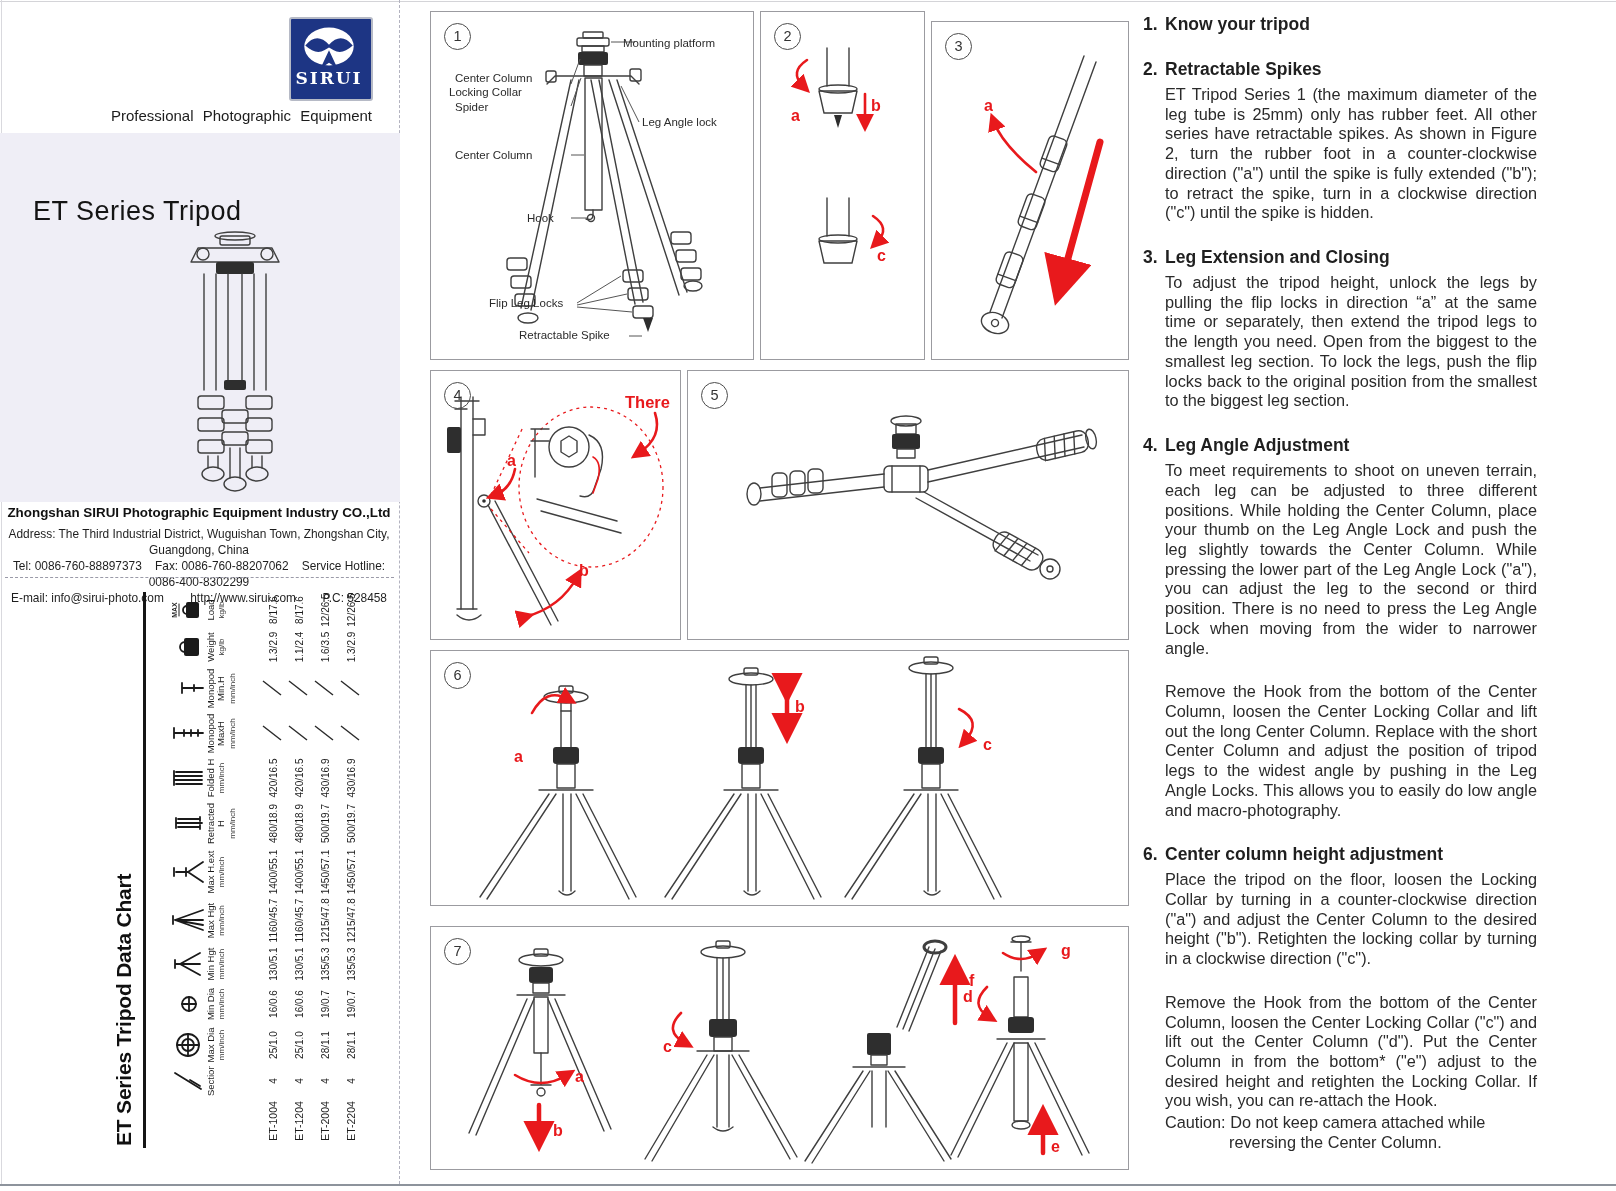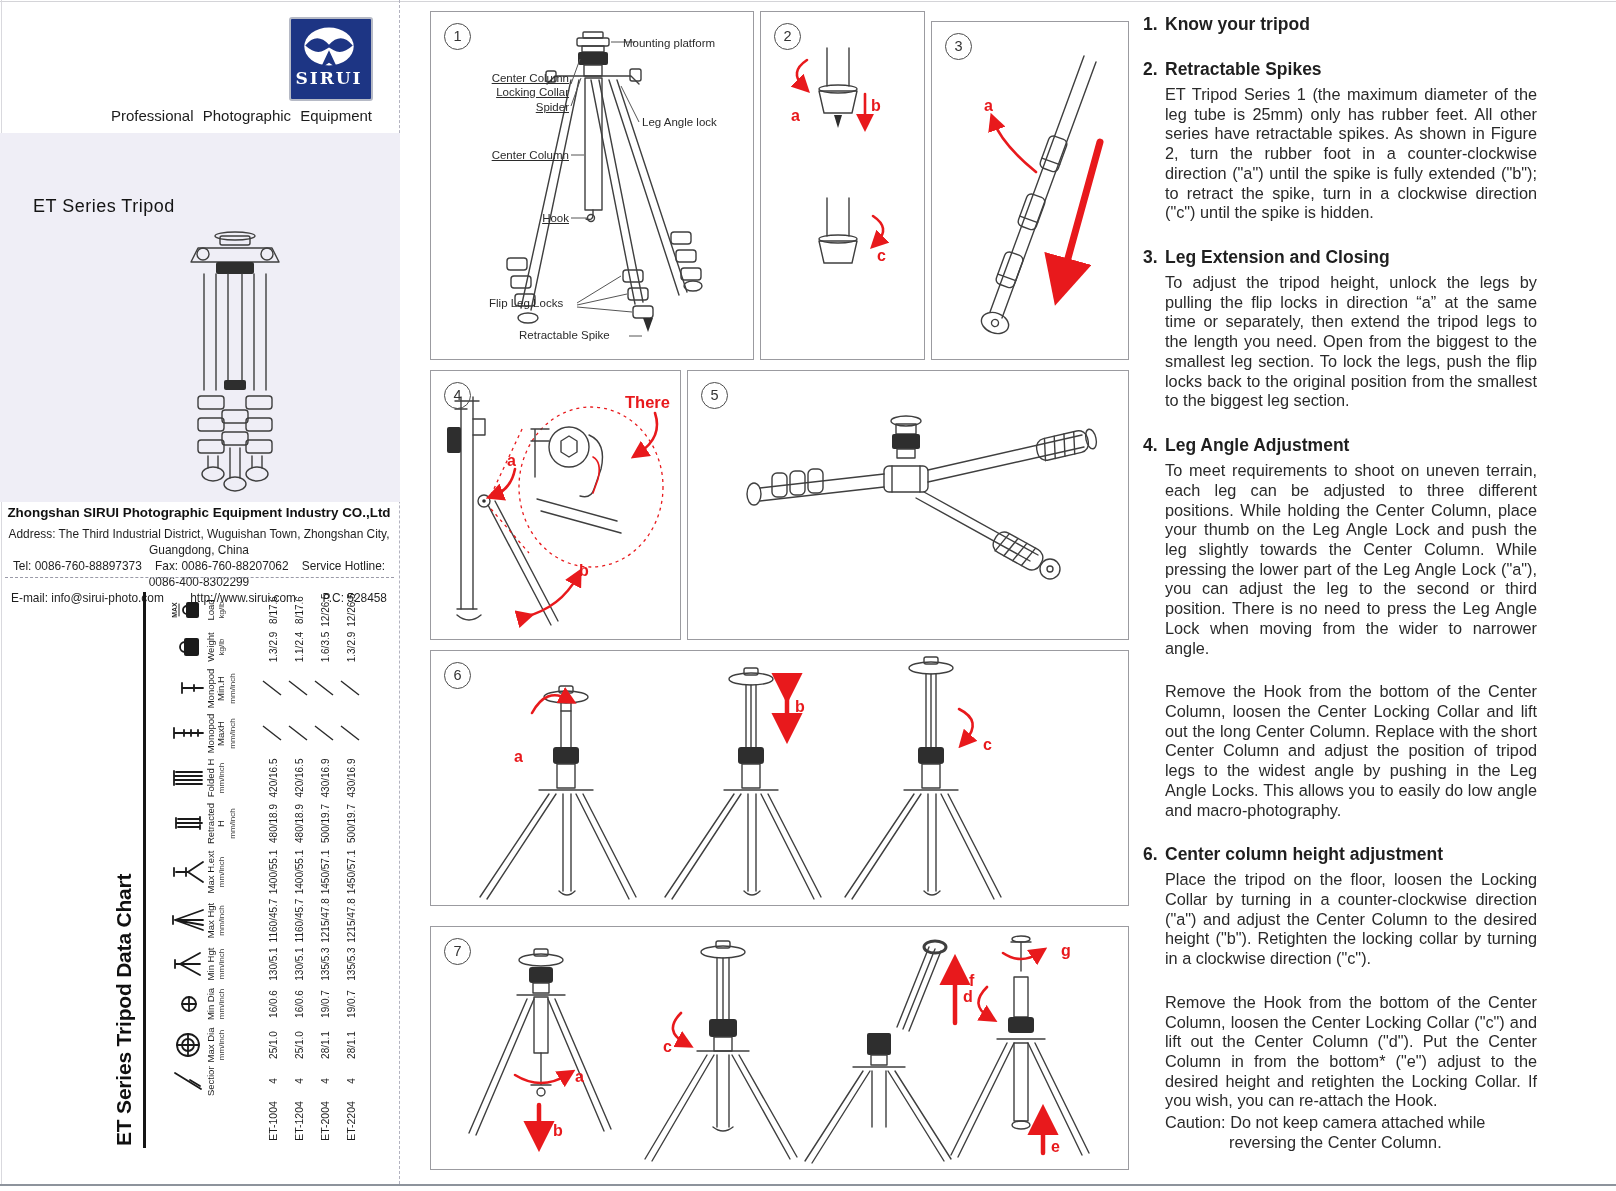--- a/index.html
+++ b/index.html
@@ -14,21 +14,21 @@
   .hl-top{left:0;top:1px;width:1616px;height:0;border-top:1px solid #d4d4d8;}
   .hl-bottom{left:0;top:1184px;width:1616px;height:0;border-top:2px solid #8d939c;}
   .vdash{left:399px;top:0;height:1184px;width:0;border-left:1px dashed #b2b2bf;}
   .vedge{left:1px;top:0;height:1184px;width:0;border-left:1px solid #d9d9de;}
   .hdash{left:5px;top:577px;width:389px;height:0;border-top:1px dashed #9a9aa8;}
   
   .logo{left:289px;top:17px;width:80px;height:80px;background:var(--navy);border:2px solid #b6bac6;border-radius:3px;}
   .tagline{left:0;top:107px;width:372px;text-align:right;font-size:15px;color:#1c1c1c;word-spacing:5px;}
   .panel{left:0;top:133px;width:400px;height:369px;background:var(--panel);}
   .big-title{left:32px;top:145px;font-size:45px;font-weight:bold;letter-spacing:-1.5px;color:var(--blue);}
-  .sub-title{left:33px;top:196px;font-size:18px;letter-spacing:.5px;color:#141414;}
+  .sub-title{left:33px;top:196px;font-size:27px;letter-spacing:.5px;color:#141414;}
   .tripod-ill{left:148px;top:228px;}
   .company{left:0;top:505px;width:398px;text-align:center;}
   .company .cname{font-size:13.4px;font-weight:bold;color:#111;margin:0 0 6px 0;}
   .company .cline{font-size:11.9px;line-height:1.35;color:#1e1e1e;white-space:pre-wrap;margin:0;}
   
   .chart-wrap{left:110px;top:586px;width:282px;height:562px;}
   .chart-inner{position:absolute;left:0;top:0;width:562px;height:282px;
      transform:rotate(-90deg) translateX(-562px);transform-origin:0 0;}
   .chart-title{position:absolute;left:2px;top:2px;font-size:21px;font-weight:bold;color:#101010;letter-spacing:-.2px;}
   .chart-rule{position:absolute;left:0;top:33px;width:556px;height:3px;background:#151515;}
@@ -41,21 +41,21 @@
   .col-label{font-size:9.5px;line-height:1.08;color:#1c1c1c;white-space:pre-line;}
   .col-unit{font-size:8px;color:#3a3a3a;margin-top:1px;}
   .cval{font-size:10px;color:#1c1c1c;}
   .cmodel{font-size:10.5px;color:#1c1c1c;}
   .cicon svg{display:inline-block;vertical-align:bottom;}
   
   .fig{position:absolute;background:#fff;border:1px solid var(--boxline);}
   .fignum{position:absolute;left:13px;top:11px;width:25px;height:25px;border:1.6px solid #4c4c4c;
      border-radius:50%;text-align:center;line-height:25px;font-size:14.5px;color:#333;}
   .flabel{position:absolute;font-size:11.5px;color:#2b2b2b;white-space:nowrap;}
-  .flabel.r{text-align:right;white-space:normal;text-decoration:underline;}
+  .flabel.r{white-space:normal;}
   .rl{position:absolute;color:var(--red);font-size:16px;font-weight:bold;line-height:1;}
   .press{position:absolute;color:var(--red);font-size:16.5px;font-weight:bold;}
   svg .art{stroke:var(--art);stroke-width:1.4;fill:none;stroke-linecap:round;stroke-linejoin:round;}
   svg .thin{stroke:#555;stroke-width:1;fill:none;}
   svg .dk{fill:#2e2e2e;stroke:none;}
   svg .ra{stroke:var(--red);stroke-width:2.6;fill:none;stroke-linecap:round;}
   svg .sw4{stroke-width:4.5;} svg .sw7{stroke-width:7;}
   svg .rdash{stroke:var(--red);stroke-width:1.3;fill:none;stroke-dasharray:3 4;}
   
   .sections{left:1143px;top:14px;width:394px;}
@@ -338,21 +338,21 @@
       <rect x="197" y="276" width="20" height="12" rx="3" class="art"></rect>
       <rect x="202" y="294" width="20" height="12" rx="3" class="art"></rect>
       <ellipse cx="97" cy="306" rx="10" ry="5" class="art"></ellipse>
       <ellipse cx="262" cy="274" rx="9" ry="5" class="art"></ellipse>
       <path d="M212 306 l5 14 l5 -14 z" class="dk"></path>
       <path d="M180 30 H204 M140 72 L149 47 M140 94 L150 66 M208 110 L190 74 M140 143 H153 M140 206 H156
                M146 291 L190 264 M146 293 L196 282 M146 295 L201 300 M198 324 H211" class="thin"></path>
     </svg>
     <span class="flabel" style="left:192px;top:25px">Mounting platform</span>
     <span class="flabel r" style="left:24px;top:60px;width:114px">Center Column</span>
-    <span class="flabel r" style="left:24px;top:74px;width:114px">Locking Collar</span>
+    <span class="flabel r" style="left:18px;top:74px;width:114px">Locking Collar</span>
     <span class="flabel r" style="left:24px;top:89px;width:114px">Spider</span>
     <span class="flabel" style="left:211px;top:104px">Leg Angle lock</span>
     <span class="flabel r" style="left:24px;top:137px;width:114px">Center Column</span>
     <span class="flabel r" style="left:96px;top:200px;width:42px">Hook</span>
     <span class="flabel" style="left:58px;top:285px">Flip Leg Locks</span>
     <span class="flabel" style="left:88px;top:317px">Retractable Spike</span>
   </div>
 
   <div class="fig" style="left:760px;top:11px;width:163px;height:347px">
     <span class="fignum">2</span>

